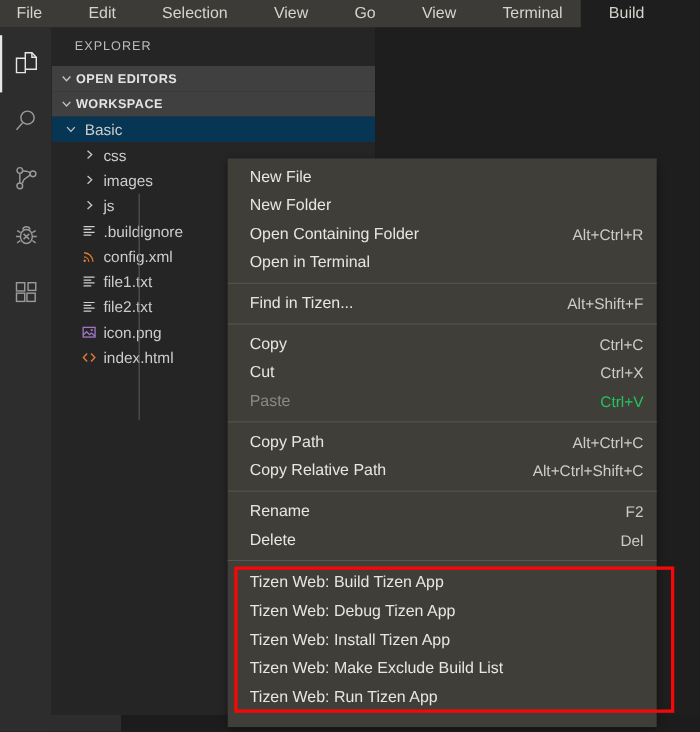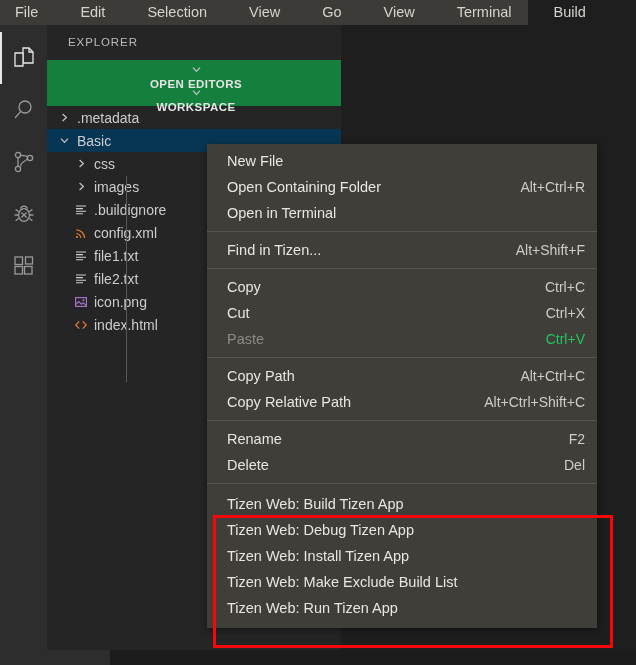--- a/index.html
+++ b/index.html
@@ -80,28 +80,27 @@
     padding-left: 21px;
     color: #bbbbbb;
     font-size: 11.5px;
     letter-spacing: 0.9px;
     white-space: nowrap;
   }
   .section-header {
     height: 23px;
     display: flex;
     align-items: center;
-    background: #15803d;
+    background: #404040;
     color: #e4e4e4;
     font-size: 11.5px;
     font-weight: bold;
     letter-spacing: 0.45px;
     padding-left: 4px;
     box-sizing: border-box;
-    flex-direction: column;
   }
   .chev {
     width: 18px;
     display: inline-flex;
     align-items: center;
     justify-content: center;
     flex: 0 0 18px;
   }
   .tree-row {
     height: 23px;
@@ -152,21 +151,21 @@
     background: #2d2d2d;
   }
 
   
   #contextmenu {
     position: absolute;
     left: 207px; top: 144px;
     width: 390px;
     background: #403e39;
     box-shadow: 0 2px 8px rgba(0,0,0,0.45);
-    padding: 4px 0 7px 0;
+    padding: 4px 0 14px 0;
     box-sizing: border-box;
     z-index: 40;
   }
   .mi {
     height: 26px;
     display: flex;
     align-items: center;
     justify-content: space-between;
     padding: 0 12px 0 20px;
     font-size: 14.5px;
@@ -277,51 +276,51 @@
         <span>OPEN EDITORS</span>
       </div>
       <div class="section-header">
         <span class="chev">
           <svg width="11" height="11" viewBox="0 0 11 11" fill="none" stroke="#c5c5c5" stroke-width="1.2">
             <path d="M2 3.6 L5.5 7.4 L9 3.6"></path>
           </svg>
         </span>
         <span>WORKSPACE</span>
       </div>
-      <div class="tree-row indent-1">
+      <div class="tree-row indent-1 selected">
+        <span class="chev">
+          <svg width="11" height="11" viewBox="0 0 11 11" fill="none" stroke="#c5c5c5" stroke-width="1.2">
+            <path d="M2 3.6 L5.5 7.4 L9 3.6"></path>
+          </svg>
+        </span>
+        <span class="lbl">Basic</span>
+      </div>
+      <div class="tree-row indent-2">
         <span class="chev">
           <svg width="11" height="11" viewBox="0 0 11 11" fill="none" stroke="#c5c5c5" stroke-width="1.2">
             <path d="M3.6 2 L7.4 5.5 L3.6 9"></path>
           </svg>
         </span>
-        <span class="lbl">.metadata</span>
-      </div>
-      <div class="tree-row indent-1 selected">
-        <span class="chev">
-          <svg width="11" height="11" viewBox="0 0 11 11" fill="none" stroke="#c5c5c5" stroke-width="1.2">
-            <path d="M2 3.6 L5.5 7.4 L9 3.6"></path>
-          </svg>
-        </span>
-        <span class="lbl">Basic</span>
+        <span class="lbl">css</span>
       </div>
       <div class="tree-row indent-2">
         <span class="chev">
           <svg width="11" height="11" viewBox="0 0 11 11" fill="none" stroke="#c5c5c5" stroke-width="1.2">
             <path d="M3.6 2 L7.4 5.5 L3.6 9"></path>
           </svg>
         </span>
-        <span class="lbl">css</span>
+        <span class="lbl">images</span>
       </div>
       <div class="tree-row indent-2">
         <span class="chev">
           <svg width="11" height="11" viewBox="0 0 11 11" fill="none" stroke="#c5c5c5" stroke-width="1.2">
             <path d="M3.6 2 L7.4 5.5 L3.6 9"></path>
           </svg>
         </span>
-        <span class="lbl">images</span>
+        <span class="lbl">js</span>
       </div>
       <div class="tree-row indent-2">
         <span class="ficon">
           <svg width="14" height="14" viewBox="0 0 14 14" fill="none" stroke="#cfcfcf" stroke-width="1.1">
             <path d="M2 3 H12 M2 5.6 H9 M2 8.2 H12 M2 10.8 H9"></path>
           </svg>
         </span>
         <span class="lbl">.buildignore</span>
       </div>
       <div class="tree-row indent-2">
@@ -378,20 +377,24 @@
 <div id="bottombar"></div>
 <div id="bottombar-left"></div>
 
 <div id="contextmenu">
     <div>
       <div class="mi">
         <span>New File</span>
         <span class="key"></span>
       </div>
       <div class="mi">
+        <span>New Folder</span>
+        <span class="key"></span>
+      </div>
+      <div class="mi">
         <span>Open Containing Folder</span>
         <span class="key">Alt+Ctrl+R</span>
       </div>
       <div class="mi">
         <span>Open in Terminal</span>
         <span class="key"></span>
       </div>
     </div>
     <div class="msep"></div>
     <div>

